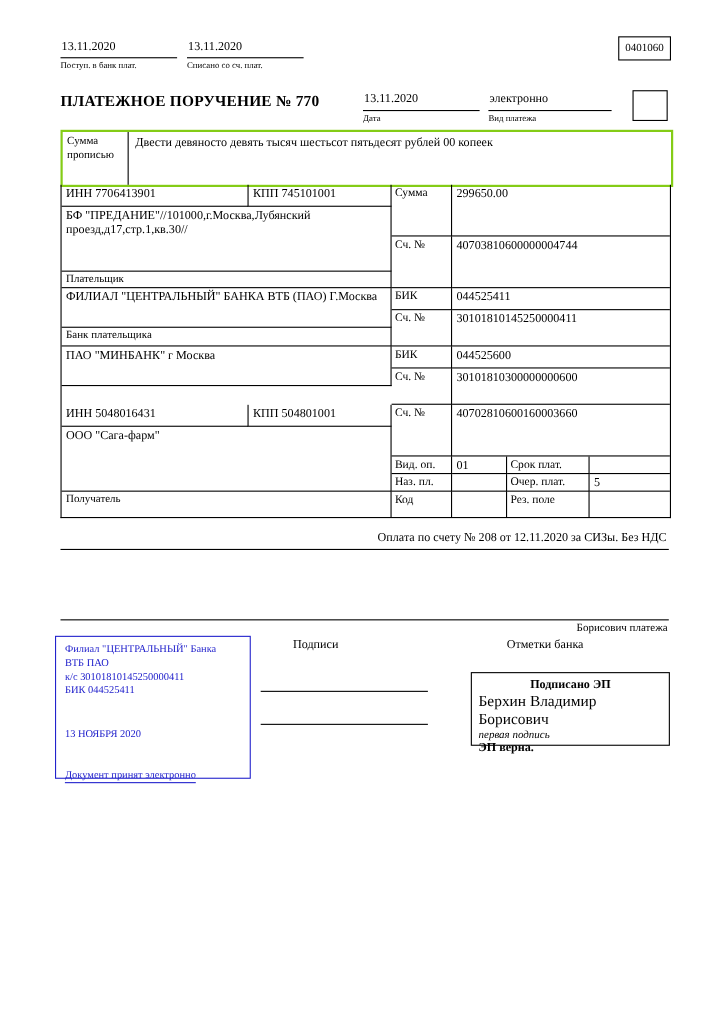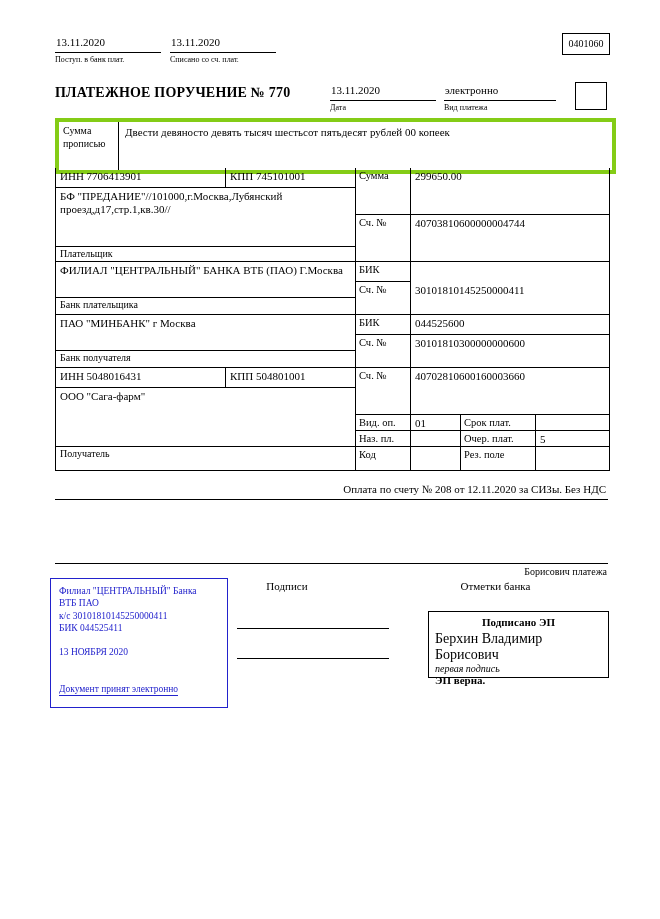--- a/index.html
+++ b/index.html
@@ -4,40 +4,40 @@
 <style>
   html,body{margin:0;padding:0;background:#fff;}
   .page{position:relative;width:660px;height:919px;background:#fff;overflow:hidden;
         font-family:"Liberation Serif",serif;color:#000;}
   .abs{position:absolute;}
   .u-line{display:block;border-bottom:1px solid #000;font-size:11px;padding:0 0 3px 1px;min-height:13px;}
   .cap8{font-size:8px;padding-top:2px;}
   .box{border:1px solid #000;}
   .code-box{font-size:10px;text-align:center;line-height:20px;}
   .doc-title{font-weight:bold;font-size:14px;letter-spacing:.2px;}
-  .amount-band{display:flex;border:4px solid #84cc16;width:553px;height:48px;}
+  .amount-band{display:flex;border:2px solid #84cc16;width:553px;height:48px;}
   .aw-label{width:60px;border-right:1px solid #000;font-size:10px;padding:3px 4px;box-sizing:border-box;line-height:1.25;}
   .aw-value{flex:1;font-size:11px;padding:4px 6px;}
   .g{display:grid;grid-template-columns:170px 130px 55px 50px 75px 73px;
      grid-template-rows:20px 27px 32px 15px 20px 16px 17px 20px 16px 17px 20px 27px 16px 16px 23px;
      border:1px solid #000;border-top:none;width:553px;}
   .g>div{box-sizing:border-box;font-size:11px;padding:2px 4px;line-height:1.2;overflow:hidden;}
   .g>div.lb{font-size:10.5px;padding:2px 3px;}
   .g>div.cp{font-size:10px;padding:1px 4px;line-height:1.1;}
   .br{border-right:1px solid #000;}
   .bb{border-bottom:1px solid #000;}
   .wrap{overflow-wrap:break-word;}
   .purpose{width:553px;text-align:right;}
   .purpose-text{font-size:11px;padding:12px 2px 4px 2px;border-bottom:1px solid #000;}
   .purpose-gap{height:63px;border-bottom:1px solid #000;}
   .purpose-cap{font-size:10px;padding:2px 1px;}
   .sec-label{font-size:11px;text-align:center;}
   .stamp{border:1px solid var(--stamp-color,#2222cc);color:var(--stamp-color,#2222cc);
          font-size:9.5px;line-height:1.3;padding:6px 8px;box-sizing:border-box;}
-  .stamp .sp1{margin-top:12px;}
+  .stamp .sp1{margin-top:28px;}
   .stamp .sp2{margin-top:24px;}
   .stamp-footer-text{border-bottom:1px solid var(--stamp-color,#2222cc);padding-bottom:1px;}
   .sig-line{border-top:1px solid #000;height:0;}
   .ep{border:1px solid #000;box-sizing:border-box;padding:4px 6px;}
   .ep-title{font-weight:bold;font-size:11px;text-align:center;}
   .ep-name{font-size:14px;margin-top:3px;}
   .ep-sub{font-size:10px;font-style:italic;}
   .ep-verdict{font-weight:bold;font-size:11px;text-align:left;}
 </style>
 </head>
@@ -77,30 +77,30 @@
     <div class="br bb lb" style="grid-area:1/3/3/4;">Сумма</div>
     <div class="bb" style="grid-area:1/4/3/7;">299650.00</div>
 
     <div class="br bb wrap" style="grid-area:2/1/4/3;">БФ "ПРЕДАНИЕ"//101000,г.Москва,Лубянский проезд,д17,стр.1,кв.30//</div>
     <div class="br bb lb" style="grid-area:3/3/5/4;">Сч. №</div>
     <div class="bb" style="grid-area:3/4/5/7;">40703810600000004744</div>
     <div class="br bb cp" style="grid-area:4/1/5/3;">Плательщик</div>
 
     <div class="br bb" style="grid-area:5/1/7/3;">ФИЛИАЛ "ЦЕНТРАЛЬНЫЙ" БАНКА ВТБ (ПАО) Г.Москва</div>
     <div class="br bb lb" style="grid-area:5/3/6/4;">БИК</div>
+    <div class="bb" style="grid-area:5/4/6/7;">044525411</div>
     <div class="br bb lb" style="grid-area:6/3/8/4;">Сч. №</div>
     <div class="bb" style="grid-area:6/4/8/7;">30101810145250000411</div>
     <div class="br bb cp" style="grid-area:7/1/8/3;">Банк плательщика</div>
 
     <div class="br bb" style="grid-area:8/1/10/3;">ПАО "МИНБАНК" г Москва</div>
     <div class="br bb lb" style="grid-area:8/3/9/4;">БИК</div>
     <div class="bb" style="grid-area:8/4/9/7;">044525600</div>
     <div class="br bb lb" style="grid-area:9/3/11/4;">Сч. №</div>
     <div class="bb" style="grid-area:9/4/11/7;">30101810300000000600</div>
-    <div class="br bb cp" style="grid-area:10/1/11/3;">Банк получателя</div>
 
     <div class="br bb" style="grid-area:11/1/12/2;">ИНН 5048016431</div>
     <div class="br bb" style="grid-area:11/2/12/3;">КПП 504801001</div>
     <div class="br bb lb" style="grid-area:11/3/13/4;">Сч. №</div>
     <div class="bb" style="grid-area:11/4/13/7;">40702810600160003660</div>
 
     <div class="br bb" style="grid-area:12/1/15/3;">ООО "Сага-фарм"</div>
 
     <div class="br bb lb" style="grid-area:13/3/14/4;">Вид. оп.</div>
     <div class="br bb" style="grid-area:13/4/14/5;">01</div>

